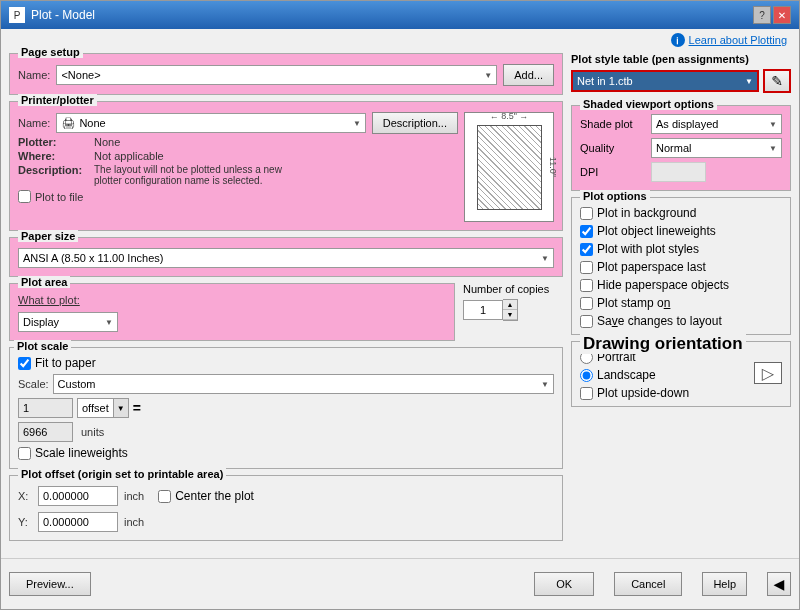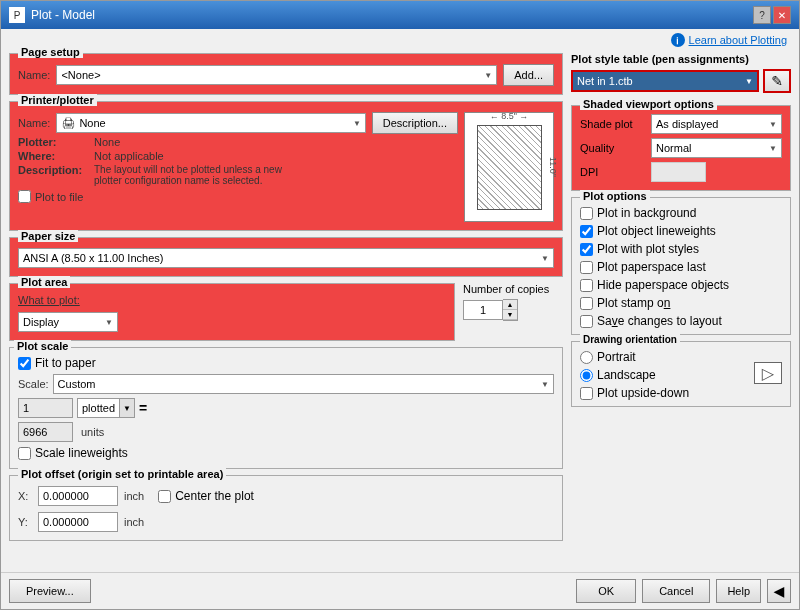--- a/index.html
+++ b/index.html
@@ -91,21 +91,21 @@
       width: 220px;
       display: flex;
       flex-direction: column;
       gap: 6px;
     }
     
     .group-box {
       border: 1px solid #aaa;
       padding: 4px 8px 8px;
       position: relative;
-      background: #ef4444;
+      background: #f9a8d4;
     }
     
     .group-label {
       position: absolute;
       top: -8px;
       left: 8px;
       background: #f0f0f0;
       padding: 0 3px;
       font-size: 11px;
       font-weight: bold;
@@ -340,29 +340,29 @@
       padding: 4px 8px 6px;
       position: relative;
     }
     
     .orientation-label {
       position: absolute;
       top: -8px;
       left: 8px;
       background: #f0f0f0;
       padding: 0 3px;
-      font-size: 10px;
+      font-size: 17px;
       font-weight: bold;
     }
     
     .bottom-buttons {
       display: flex;
       justify-content: flex-end;
-      padding: 6px 8px;
-      gap: 6px;
+      padding: 13px 8px;
+      gap: 20px;
       border-top: 1px solid #ccc;
       margin-top: 13px;
     }
     
     .btn-primary {
       border: 1px solid #888;
       background: linear-gradient(to bottom, #f5f5f5, #dcdcdc);
       padding: 3px 16px;
       font-size: 11px;
       height: 24px;
@@ -643,21 +643,21 @@
         <div class="scale-row">
           <span class="form-label">Scale:</span>
           <div class="combo-box" style="flex:1;">
             <span>Custom</span>
             <span class="combo-arrow">▼</span>
           </div>
         </div>
         <div class="scale-row">
           <input type="text" value="1" class="scale-input" style="">
           <div class="units-combo">
-            <span class="units-text">plotted</span>
+            <span class="units-text">offset</span>
             <div class="units-arrow">▼</div>
           </div>
           <span class="equals-sign">=</span>
         </div>
         <div class="scale-row">
           <input type="text" value="6966" class="scale-input" style="background: rgb(232, 232, 232);">
           <span class="form-label" style="margin-left:4px;">units</span>
         </div>
         <div class="checkbox-row">
           <input type="checkbox" style="">

